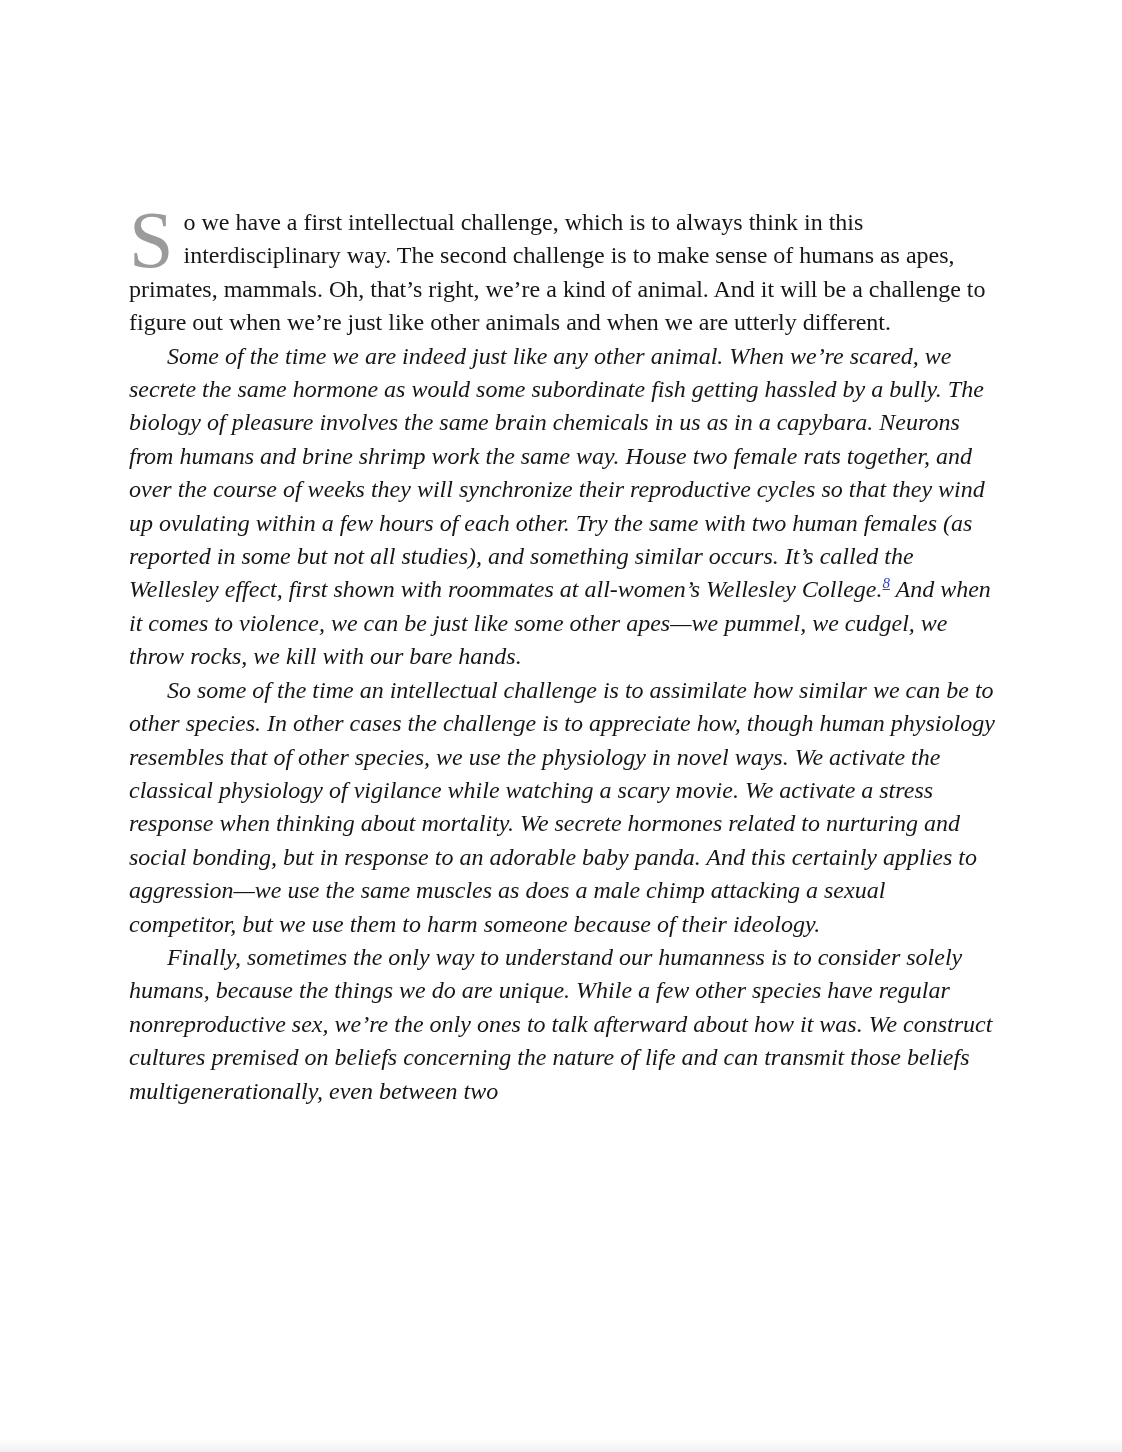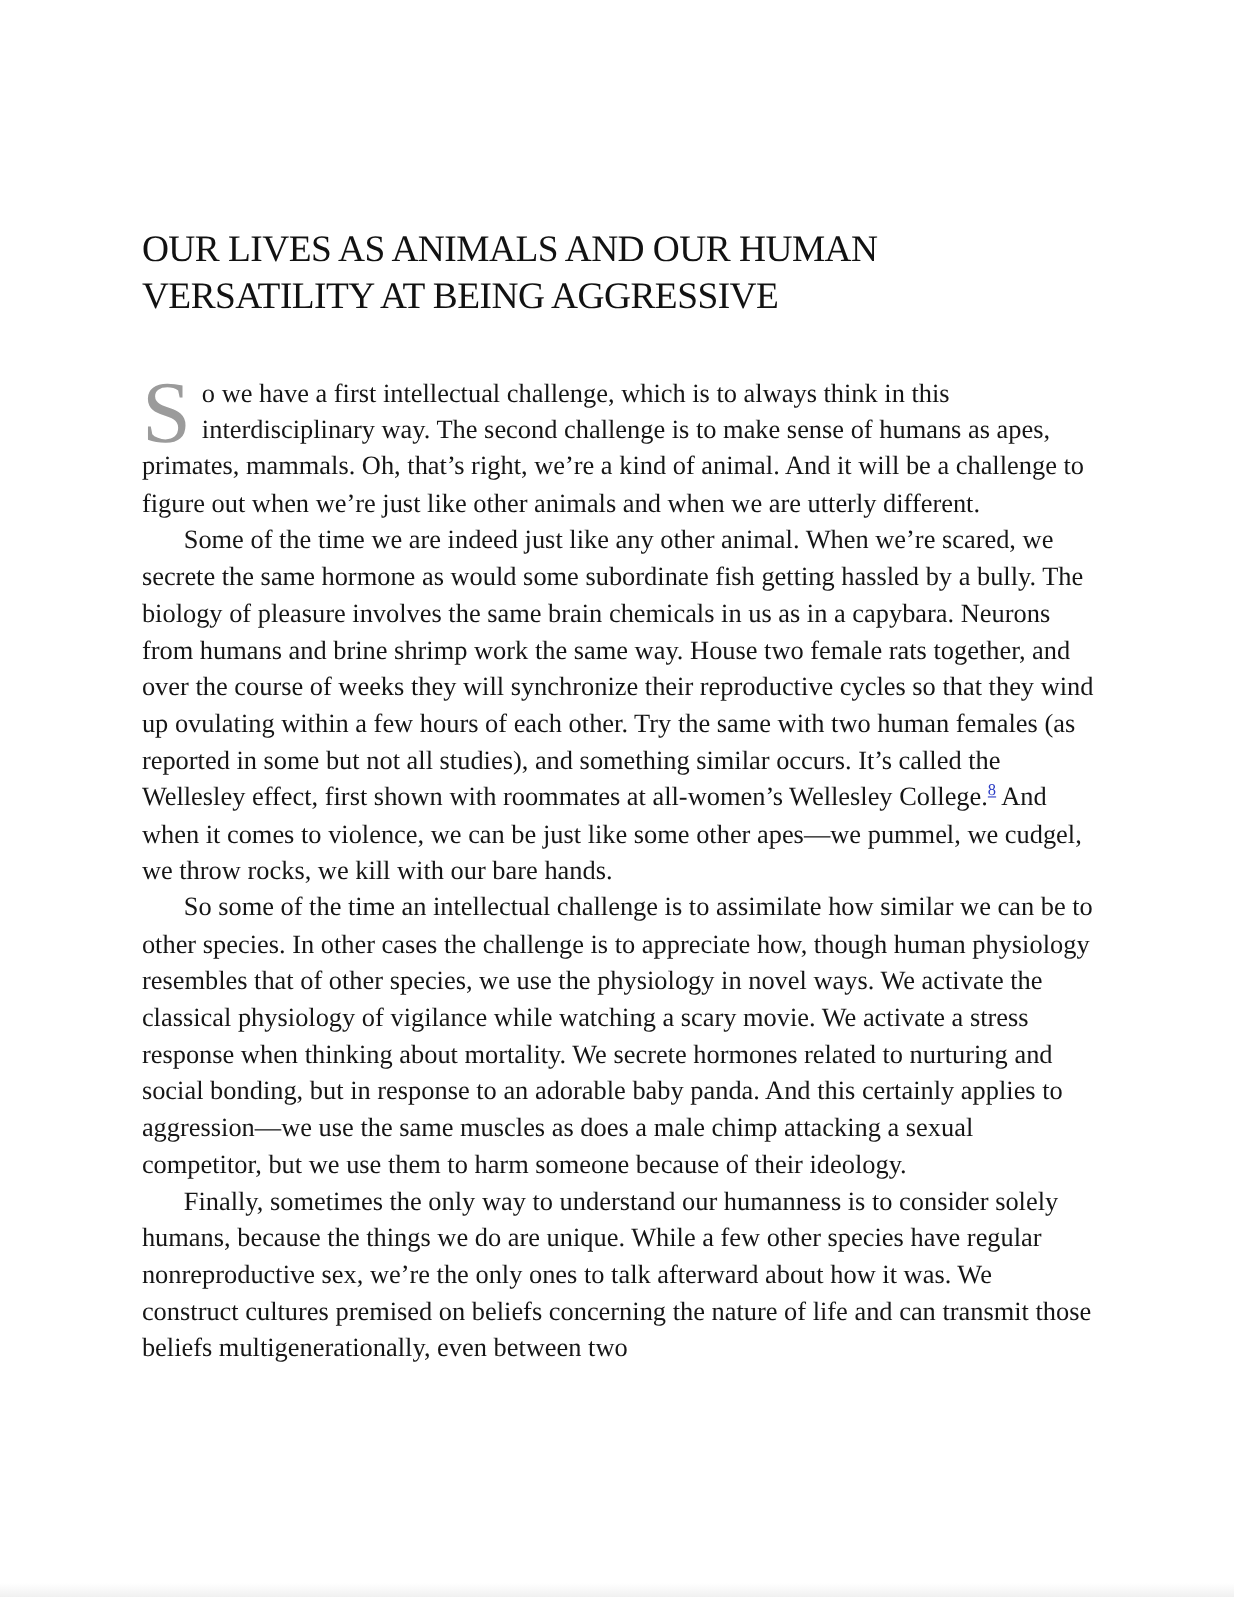--- a/index.html
+++ b/index.html
@@ -30,20 +30,21 @@
     color: #121212;
   }
   .para {
     font-size: 24px;
     line-height: 33.4px;
     margin: 0;
     text-align: left;
   }
   .para.indent {
     text-indent: 38px;
+    font-style: italic;
   }
   .dropcap {
     float: left;
     font-size: 80px;
     line-height: 62px;
     height: 62px;
     color: #9b9b9b;
     margin: 3px 10px 0 0;
   }
   sup.fn {
@@ -63,21 +64,20 @@
     width: 100%;
     height: 13px;
     background: linear-gradient(to bottom, #ffffff 0%, #f7f7f7 55%, #f0f0f0 100%);
   }
 </style>
 </head>
 <body>
 
 <div class="page">
 
-  <h1 class="heading">OUR LIVES AS ANIMALS AND OUR HUMAN VERSATILITY AT BEING AGGRESSIVE</h1>
 
   <p class="para first"><span class="dropcap">S</span><span>o we have a first intellectual challenge, which is to always think in this interdisciplinary way. The second challenge is to make sense of humans as apes, primates, mammals. Oh, that’s right, we’re a kind of animal. And it will be a challenge to figure out when we’re just like other animals and when we are utterly different.</span></p>
 
   <p class="para indent"><span>Some of the time we are indeed just like any other animal. When we’re scared, we secrete the same hormone as would some subordinate fish getting hassled by a bully. The biology of pleasure involves the same brain chemicals in us as in a capybara. Neurons from humans and brine shrimp work the same way. House two female rats together, and over the course of weeks they will synchronize their reproductive cycles so that they wind up ovulating within a few hours of each other. Try the same with two human females (as reported in some but not all studies), and something similar occurs. It’s called the Wellesley effect, first shown with roommates at all-women’s Wellesley College.</span><sup class="fn"><a class="fnlink" href="#">8</a></sup><span> And when it comes to violence, we can be just like some other apes—we pummel, we cudgel, we throw rocks, we kill with our bare hands.</span></p>
 
   <p class="para indent">So some of the time an intellectual challenge is to assimilate how similar we can be to other species. In other cases the challenge is to appreciate how, though human physiology resembles that of other species, we use the physiology in novel ways. We activate the classical physiology of vigilance while watching a scary movie. We activate a stress response when thinking about mortality. We secrete hormones related to nurturing and social bonding, but in response to an adorable baby panda. And this certainly applies to aggression—we use the same muscles as does a male chimp attacking a sexual competitor, but we use them to harm someone because of their ideology.</p>
 
   <p class="para indent">Finally, sometimes the only way to understand our humanness is to consider solely humans, because the things we do are unique. While a few other species have regular nonreproductive sex, we’re the only ones to talk afterward about how it was. We construct cultures premised on beliefs concerning the nature of life and can transmit those beliefs multigenerationally, even between two</p>
 
 </div>

